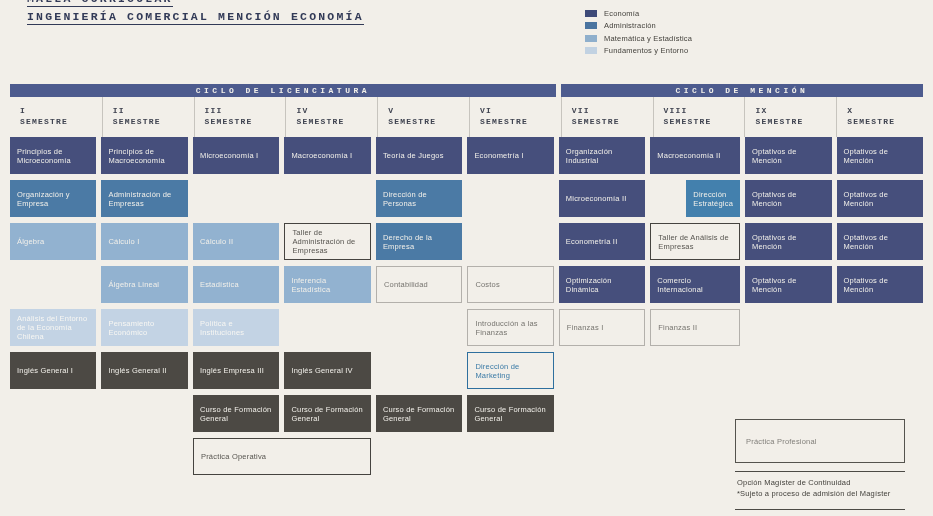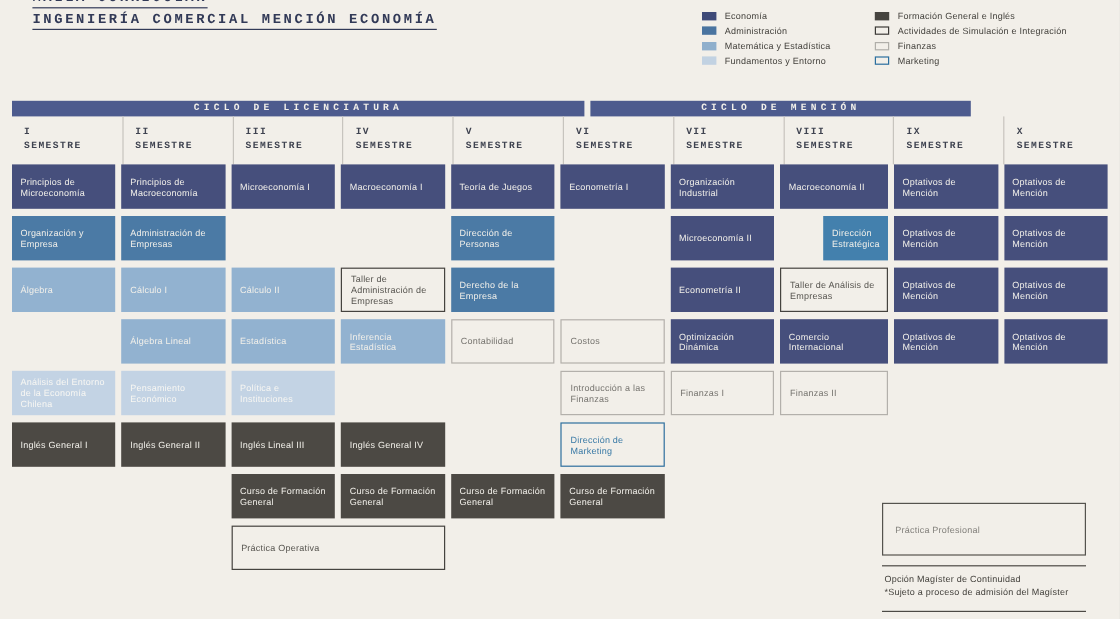--- a/index.html
+++ b/index.html
@@ -26,21 +26,21 @@
   .sw-admin { background:#4a74a0; }
   .sw-math { background:#8fafcc; }
   .sw-fund { background:#c2d2e2; }
   .sw-form { background:#46443f; }
   .sw-sim  { background:#f2efe9; border:1.5px solid #3c3a37; }
   .sw-fin  { background:#f2efe9; border:1px solid #b0aea9; }
   .sw-mkt  { background:#f2efe9; border:1.5px solid #2b6f9f; }
   .legend-label { font-size:7.5px; color:#44423d; letter-spacing:.2px; white-space:nowrap; }
   
   .bars {
-    position:absolute; left:10px; top:84px; width:799px; height:13px;
+    position:absolute; left:10px; top:84px; width:913px; height:13px;
     display:grid; grid-template-columns:repeat(10,1fr); column-gap:5px;
   }
   .bar {
     background:#4d5b8e; color:#f1efe9; display:flex; align-items:center; justify-content:center;
     font-family:"Liberation Mono", monospace; font-size:8px; letter-spacing:3.5px; font-weight:bold;
   }
   .bar-lic { grid-column:1/7; }
   .bar-men { grid-column:7/11; }
   
   .sem-headers {
@@ -106,38 +106,20 @@
       </div>
       <div class="legend-item">
         <span class="sw sw-math"></span>
         <span class="legend-label">Matemática y Estadística</span>
       </div>
       <div class="legend-item">
         <span class="sw sw-fund"></span>
         <span class="legend-label">Fundamentos y Entorno</span>
       </div>
     </div>
-    <div class="legend-col">
-      <div class="legend-item">
-        <span class="sw sw-form"></span>
-        <span class="legend-label">Formación General e Inglés</span>
-      </div>
-      <div class="legend-item">
-        <span class="sw sw-sim"></span>
-        <span class="legend-label">Actividades de Simulación e Integración</span>
-      </div>
-      <div class="legend-item">
-        <span class="sw sw-fin"></span>
-        <span class="legend-label">Finanzas</span>
-      </div>
-      <div class="legend-item">
-        <span class="sw sw-mkt"></span>
-        <span class="legend-label">Marketing</span>
-      </div>
-    </div>
   </div>
 
   <div class="bars">
     <div class="bar bar-lic">CICLO DE LICENCIATURA</div>
     <div class="bar bar-men">CICLO DE MENCIÓN</div>
   </div>
 
   <div class="sem-headers">
     <div class="sem-cell">
         <div>I</div>
@@ -310,21 +292,21 @@
         <span>Finanzas II</span>
       </div>
 
     <div class="box formacion" style="grid-area:6/1">
         <span>Inglés General I</span>
       </div>
     <div class="box formacion" style="grid-area:6/2">
         <span>Inglés General II</span>
       </div>
     <div class="box formacion" style="grid-area:6/3">
-        <span>Inglés Lineal III</span>
+        <span>Inglés Empresa III</span>
       </div>
     <div class="box formacion" style="grid-area:6/4">
         <span>Inglés General IV</span>
       </div>
     <div class="box marketing" style="grid-area:6/6">
         <span>Dirección de Marketing</span>
       </div>
 
     <div class="box formacion" style="grid-area:7/3">
         <span>Curso de Formación General</span>

